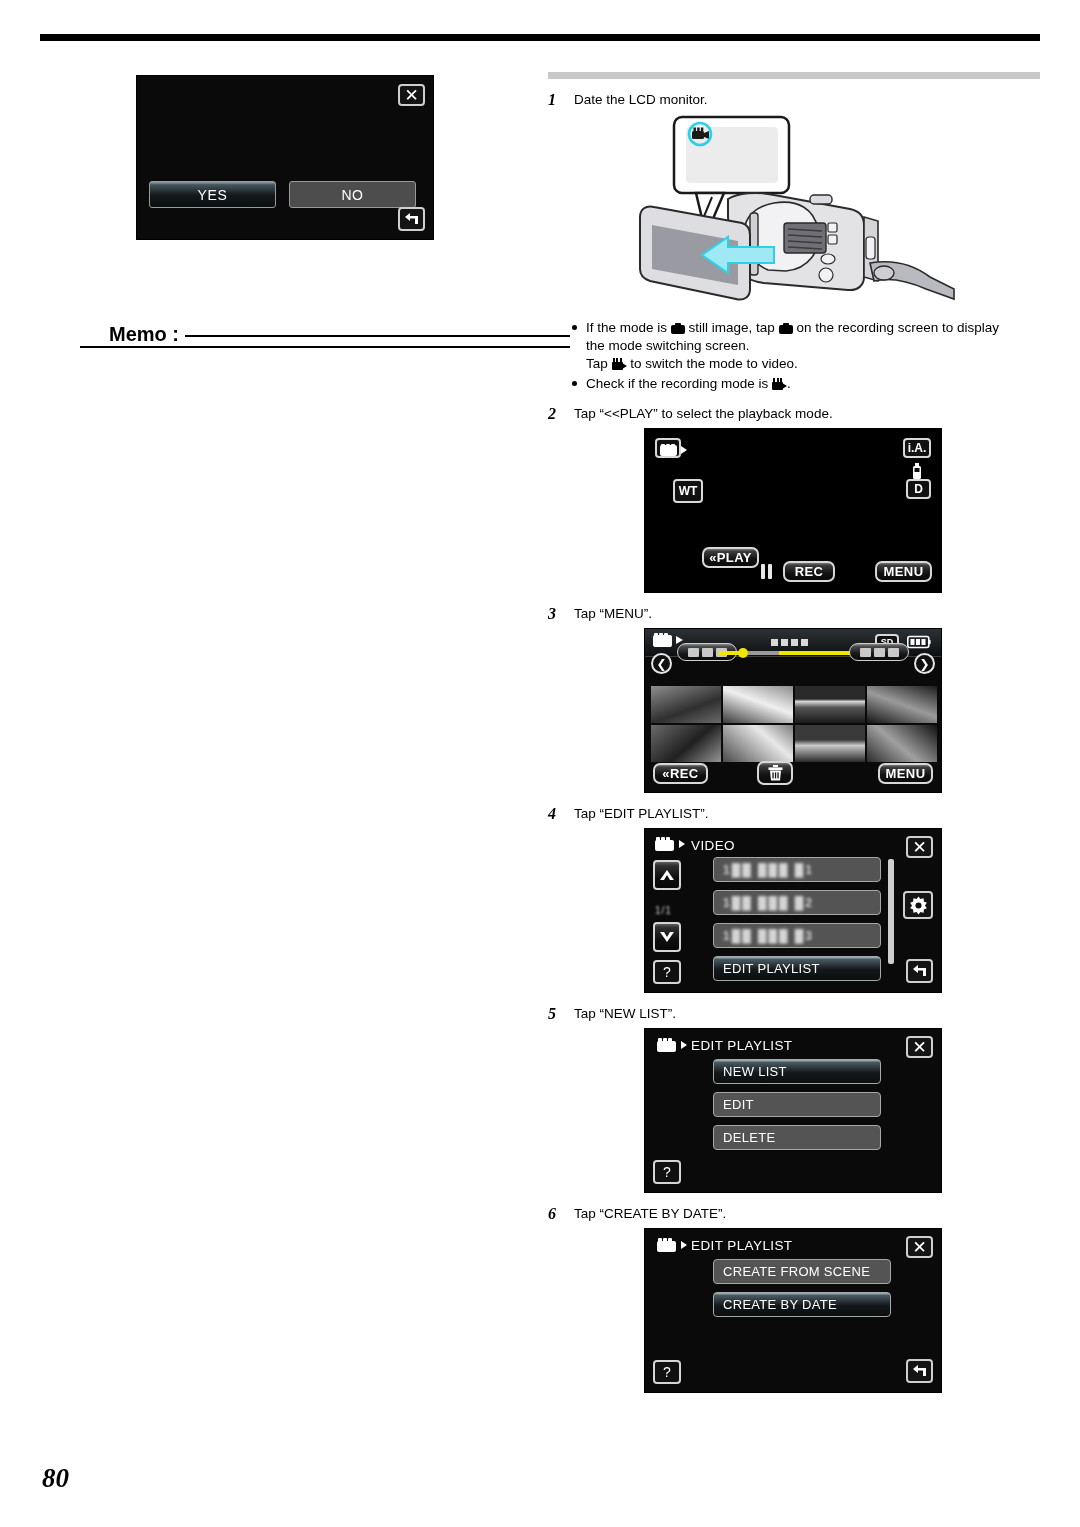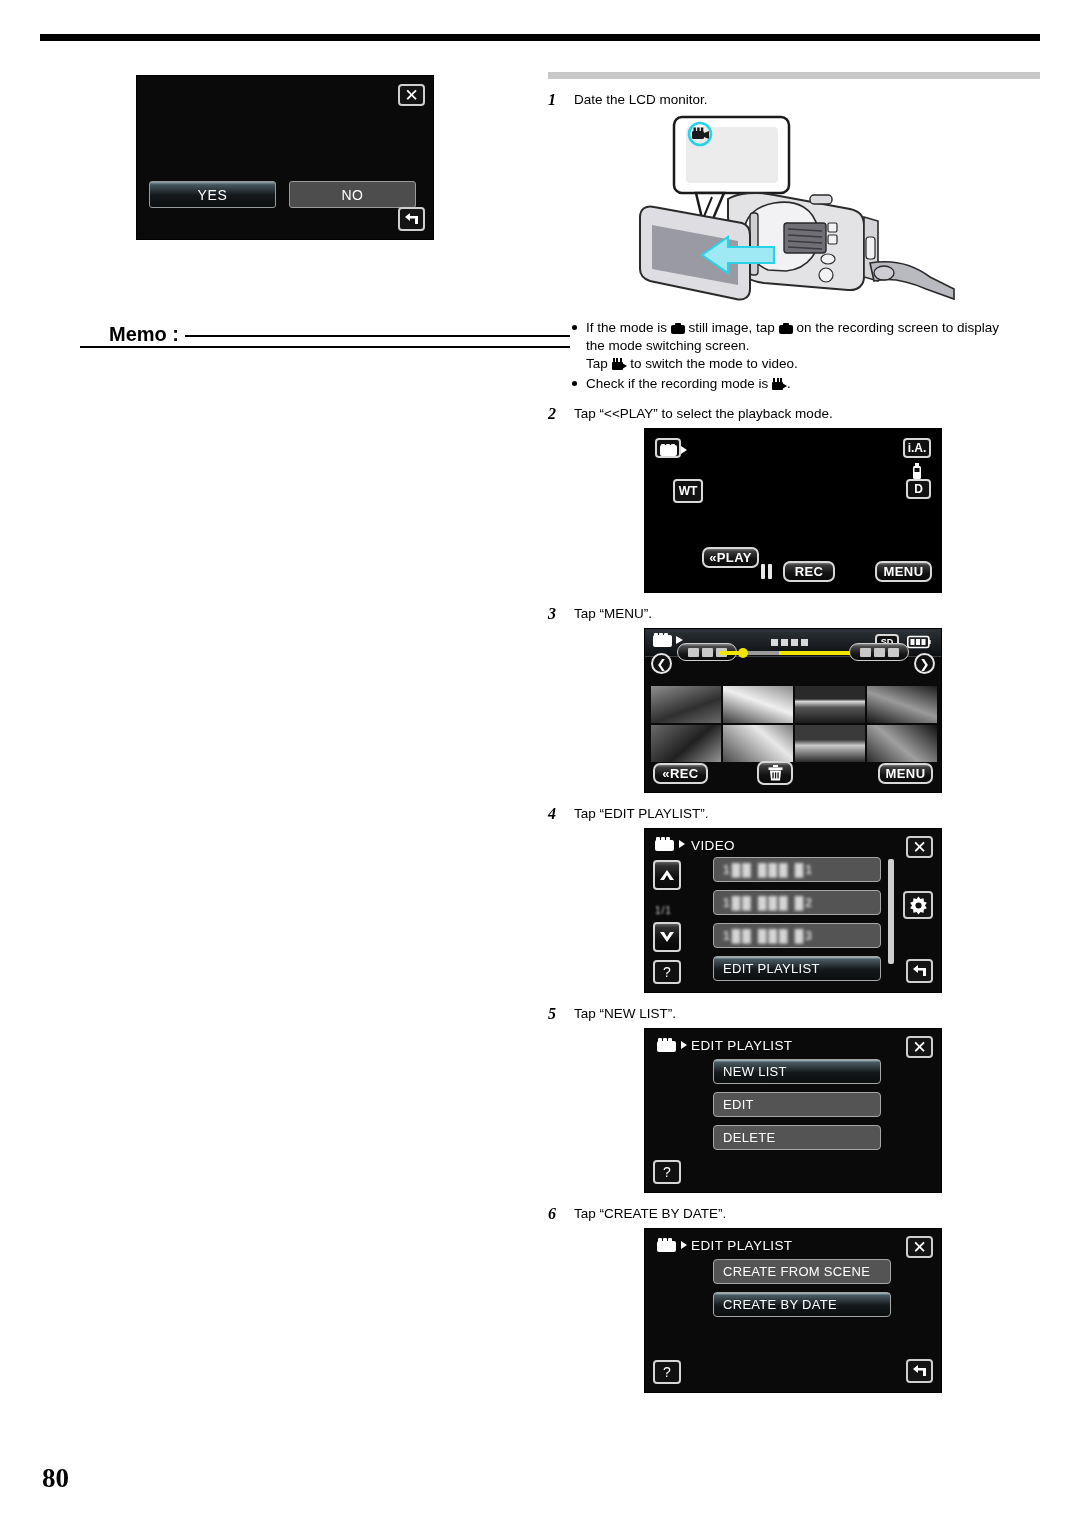--- a/index.html
+++ b/index.html
@@ -181,21 +181,21 @@
   .vcam { position:absolute; display:block; }
   .vcam .body { position:absolute; left:0; bottom:0; width:17px; height:11px; background:#fff; border-radius:2px; }
   .vcam .lens { position:absolute; right:-5px; bottom:2px; width:0;height:0;
     border-style:solid; border-width:4px 0 4px 6px; border-color:transparent transparent transparent #fff; }
   .vcam .reels { position:absolute; top:0; left:1px; width:14px; height:6px; }
   .vcam .reels i { position:absolute; top:0; width:3.5px; height:6px; background:#fff; border-radius:1px; }
   .vcam .reels i:nth-child(1){left:0;} .vcam .reels i:nth-child(2){left:5px;} .vcam .reels i:nth-child(3){left:10px;}
 
   .page-num {
     position:absolute; left:42px; top:1463px;
-    font-family:"Liberation Serif", serif; font-weight:bold; font-size:27px;
+    font-family:"Liberation Serif", serif; font-style:italic; font-weight:bold; font-size:27px;
   }
 </style>
 </head>
 <body>
 
 <div class="page-header">
   <div class="page-header-rule"></div>
 </div>
 
 <div class="col-left">

